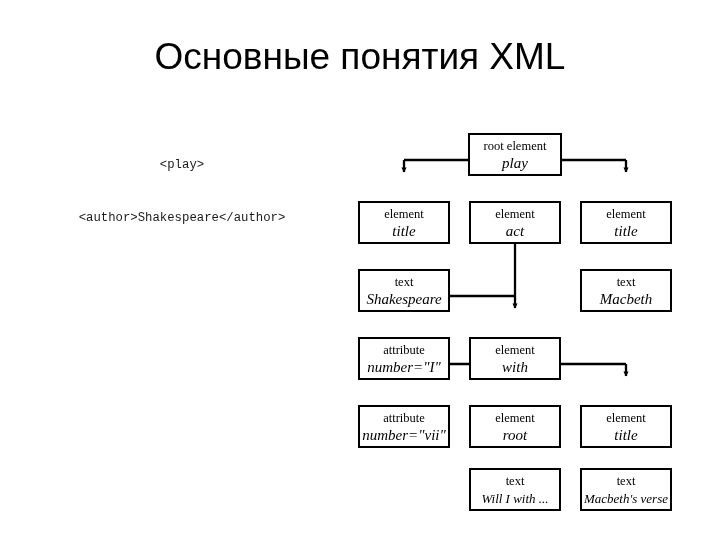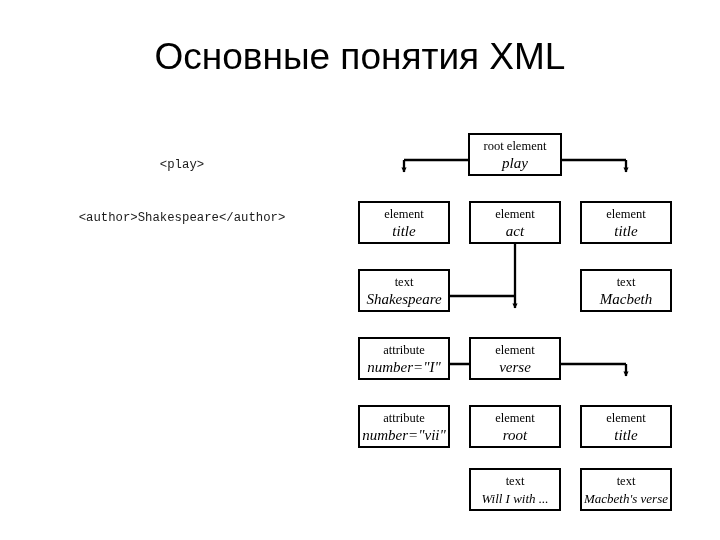--- a/index.html
+++ b/index.html
@@ -172,21 +172,21 @@
       <div class="node" style="left: 580px; top: 241px; width: 92px; height: 43px;">
         <div class="kind">text</div>
         <div class="val">Macbeth</div>
       </div>
       <div class="node" style="left: 358px; top: 309px; width: 92px; height: 43px;">
         <div class="kind">attribute</div>
         <div class="val">number="I"</div>
       </div>
       <div class="node" style="left: 469px; top: 309px; width: 92px; height: 43px;">
         <div class="kind">element</div>
-        <div class="val">verse</div>
+        <div class="val">with</div>
       </div>
       <div class="node" style="left: 358px; top: 377px; width: 92px; height: 43px;">
         <div class="kind">attribute</div>
         <div class="val">number="vii"</div>
       </div>
       <div class="node" style="left: 469px; top: 377px; width: 92px; height: 43px;">
         <div class="kind">element</div>
         <div class="val">root</div>
       </div>
       <div class="node" style="left: 580px; top: 377px; width: 92px; height: 43px;">

